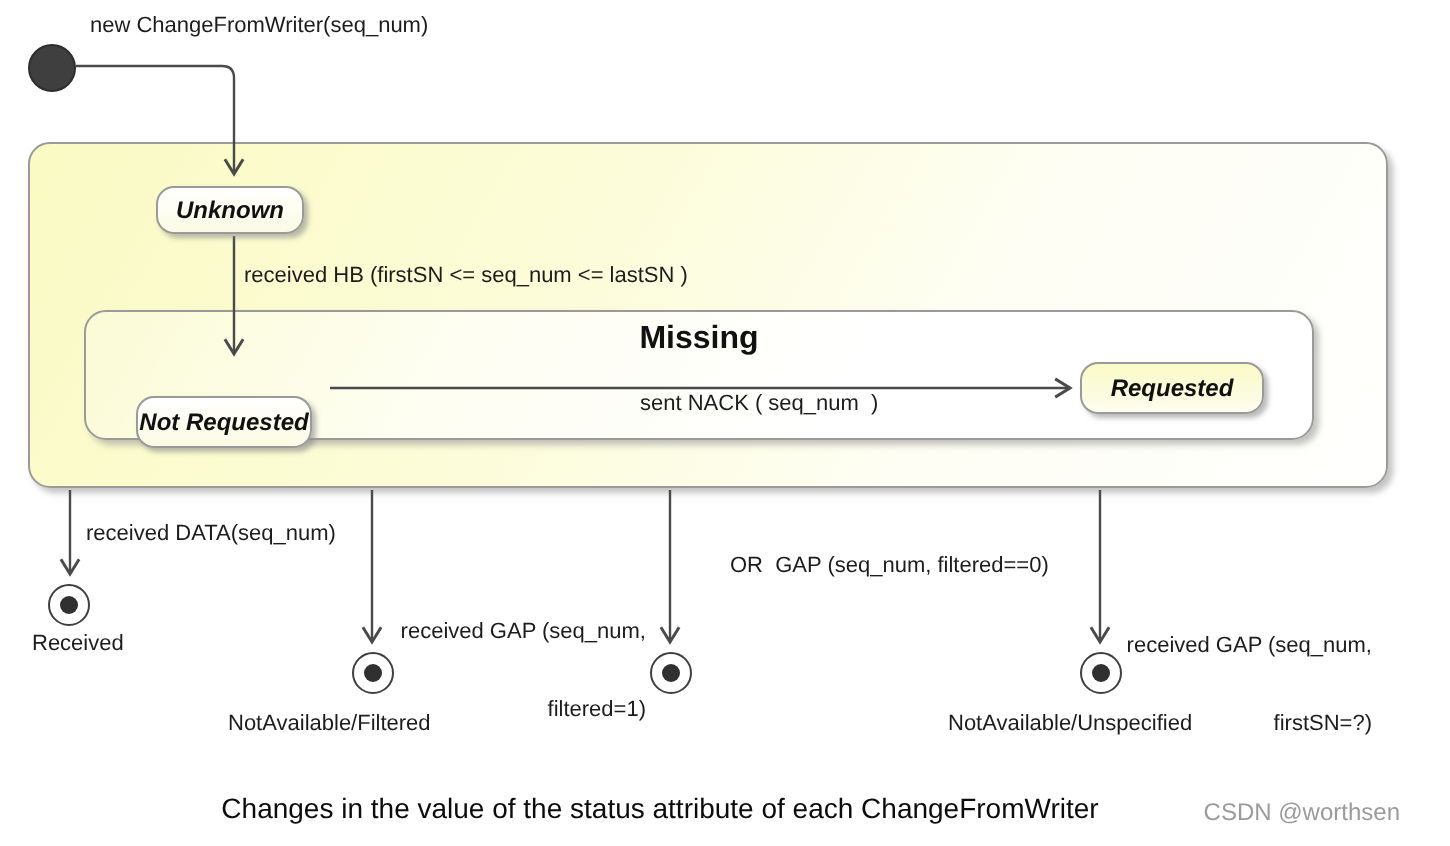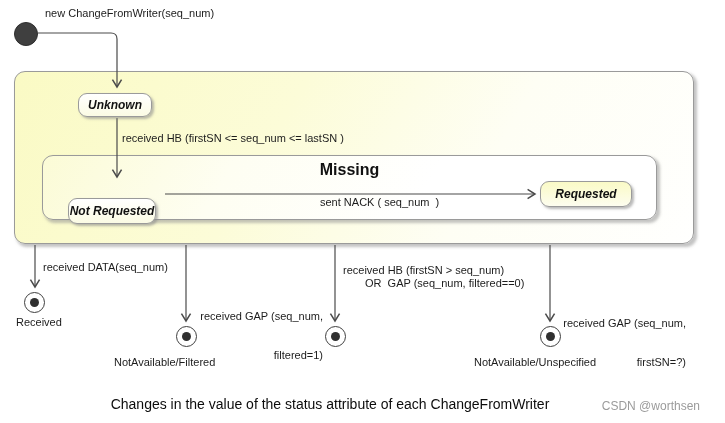--- a/index.html
+++ b/index.html
@@ -138,21 +138,20 @@
   <div class="lbl top-lbl">new ChangeFromWriter(seq_num)</div>
   <div class="lbl hb-lbl">received HB (firstSN &lt;= seq_num &lt;= lastSN )</div>
   <div class="lbl nack-lbl">sent NACK ( seq_num  )</div>
   <div class="lbl data-lbl">received DATA(seq_num)</div>
 
   <div class="lbl ra gapf-lbl">
     <div>received GAP (seq_num,</div>
     <div>filtered=1)</div>
   </div>
 
-  <div class="lbl hbgap1-lbl">received HB (firstSN &gt; seq_num)</div>
   <div class="lbl hbgap2-lbl">OR  GAP (seq_num, filtered==0)</div>
 
   <div class="lbl ra gapu-lbl">
     <div>received GAP (seq_num,</div>
     <div>firstSN=?)</div>
   </div>
 
   <div class="term-lbl tl-received">Received</div>
   <div class="term-lbl tl-filtered">NotAvailable/Filtered</div>
   <div class="term-lbl tl-unspecified">NotAvailable/Unspecified</div>

